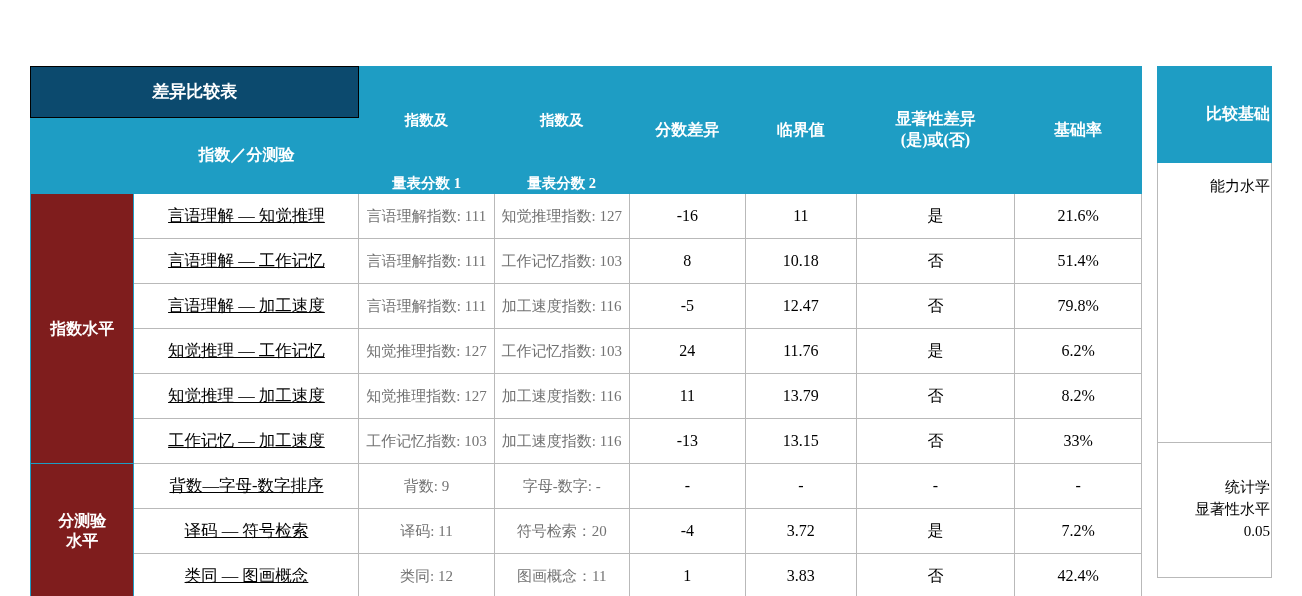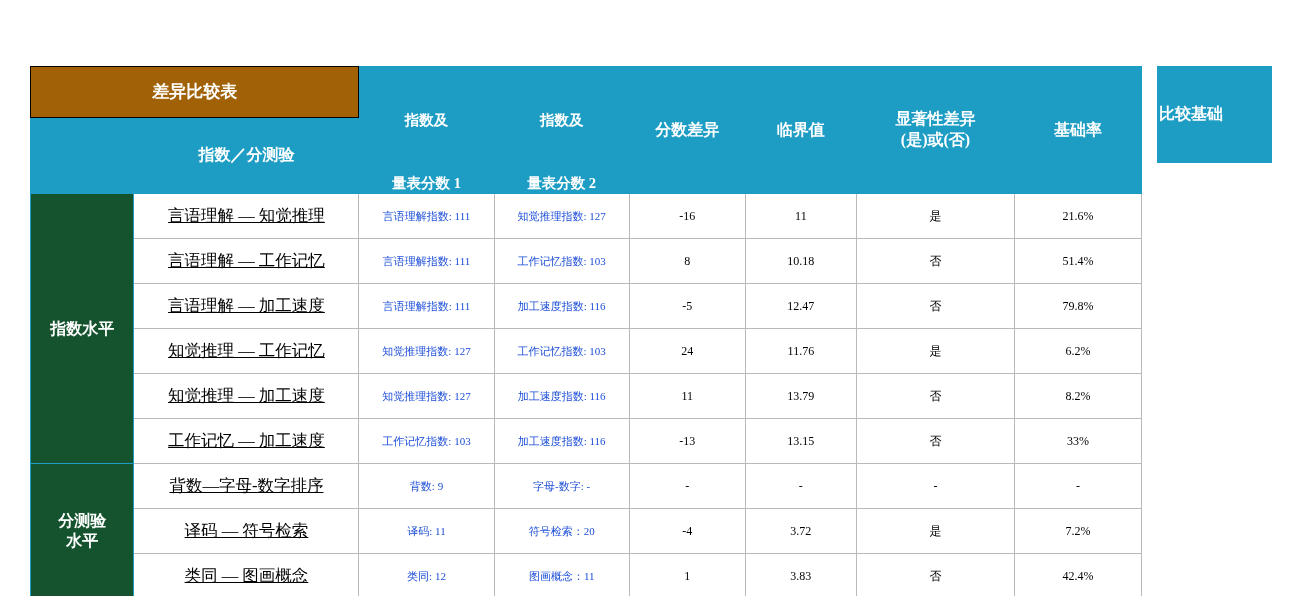--- a/index.html
+++ b/index.html
@@ -41,21 +41,21 @@
     table-layout: fixed;
   }
   table.main td, table.main th {
     border: 1px solid #b9b9b9;
     padding: 0;
     text-align: center;
     vertical-align: middle;
     font-family: "Liberation Serif", serif;
   }
   .hdr-black {
-    background: #a16207;
+    background: #0c4a6e;
     color: #ffffff;
     font-weight: bold;
     font-size: 17px;
     height: 34px;
     text-align: center;
     border: 1px solid #000 !important;
   }
   .hdr-teal {
     background: #1e9dc4;
     color: #ffffff;
@@ -66,57 +66,57 @@
   }
   .hdr-teal.sub {
     font-size: 14.5px;
     margin-top: 44px;
   }
   .hdr-teal-top {
     background: #1e9dc4;
     border: 1px solid #1e9dc4 !important;
   }
   .rowhead {
-    background: #14532d;
+    background: #7f1d1d;
     color: #ffffff;
     font-weight: bold;
     font-size: 16px;
     line-height: 1.25;
     border: 1px solid #1e9dc4 !important;
   }
   td.label {
     font-size: 16.5px;
     height: 44px;
     padding: 0 6px;
     text-decoration: underline;
   }
   td.small {
-    font-size: 11px;
+    font-size: 15px;
     text-align: left;
     padding-left: 6px;
-    color: #1d4ed8;
+    color: #737373;
   }
   td.num {
-    font-size: 12px;
+    font-size: 16px;
   }
   
   .side-wrap {
     position: absolute;
     left: 1157px;
     top: 66px;
     width: 115px;
   }
   table.side {
     border-collapse: collapse;
     width: 115px;
     table-layout: fixed;
   }
   table.side td {
     border: 1px solid #b9b9b9;
-    text-align: left;
+    text-align: right;
     vertical-align: middle;
     font-family: Liberation Serif, serif;
   }
   table.side td.head {
     background: #1e9dc4;
     color: #fff;
     font-weight: bold;
     font-size: 16px;
     height: 93px;
     border: 1px solid #1e9dc4 !important;
@@ -281,18 +281,28 @@
       </tbody>
     </table>
   </div>
 
   <div class="side-wrap">
     <table class="side">
       <tbody>
         <tr>
           <td class="head">比较基础</td>
         </tr>
+        <tr>
+          <td class="c1">能力水平</td>
+        </tr>
+        <tr>
+          <td class="c2">
+            <div>统计学</div>
+            <div>显著性水平</div>
+            <div>0.05</div>
+          </td>
+        </tr>
       </tbody>
     </table>
   </div>
 
 
 </div>
 
 </body></html>

